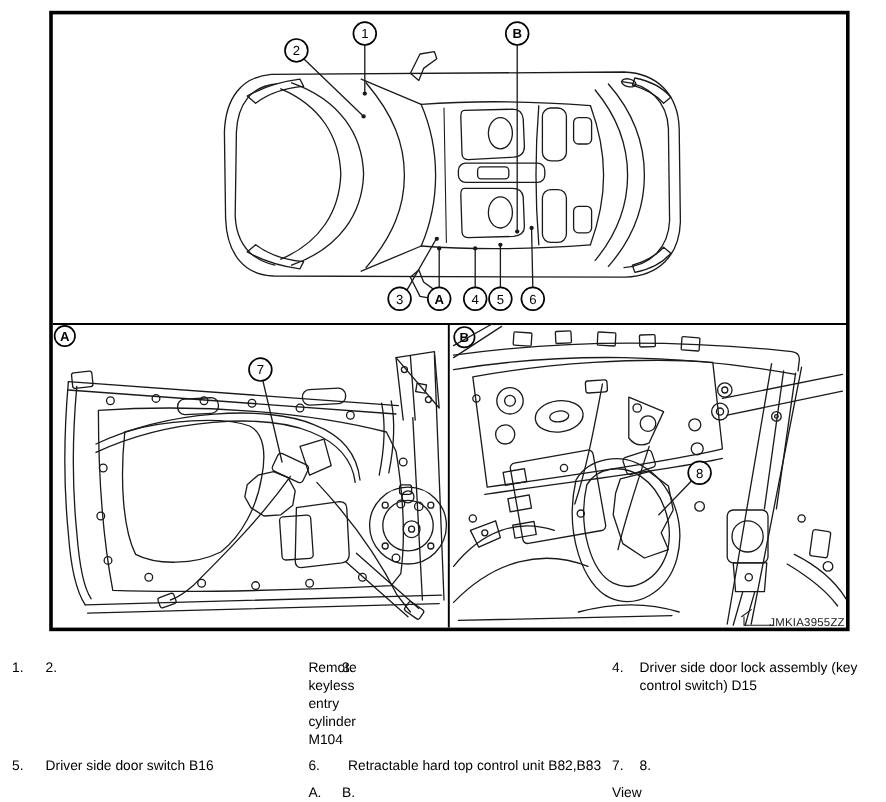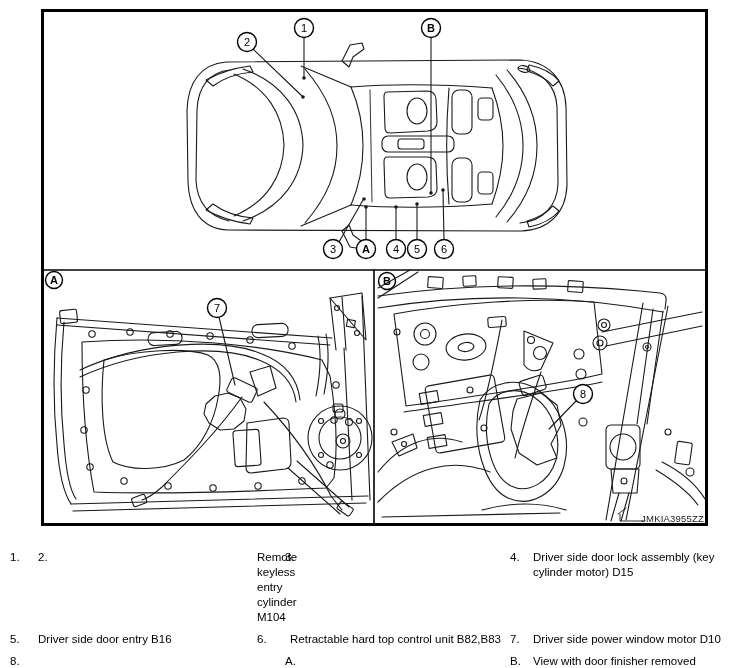--- a/index.html
+++ b/index.html
@@ -309,28 +309,27 @@
     </svg>
   </div>
 
   <div class="legend">
     <div class="num">1.</div>
     <div class="num">2.</div>
     <div class="txt">Remote keyless entry cylinder M104</div>
     <div class="num">3.</div>
 
     <div class="num">4.</div>
-    <div class="txt">Driver side door lock assembly (key cylinder motor) D15</div>
+    <div class="txt">Driver side door lock assembly (key control switch) D15</div>
     <div class="num">5.</div>
-    <div class="txt">Driver side door entry B16</div>
+    <div class="txt">Driver side door switch B16</div>
     <div class="num">6.</div>
     <div class="txt indent1">Retractable hard top control unit B82,B83</div>
 
     <div class="num">7.</div>
-    <div class="txt">Driver side power window motor D10</div>
     <div class="num">8.</div>
     <div class="num"></div>
     <div class="txt"></div>
 
     <div class="num">A.</div>
     <div class="num">B.</div>
     <div class="txt">View with door finisher removed</div>
     <div class="num"></div>
     <div class="txt"></div>
   </div>

